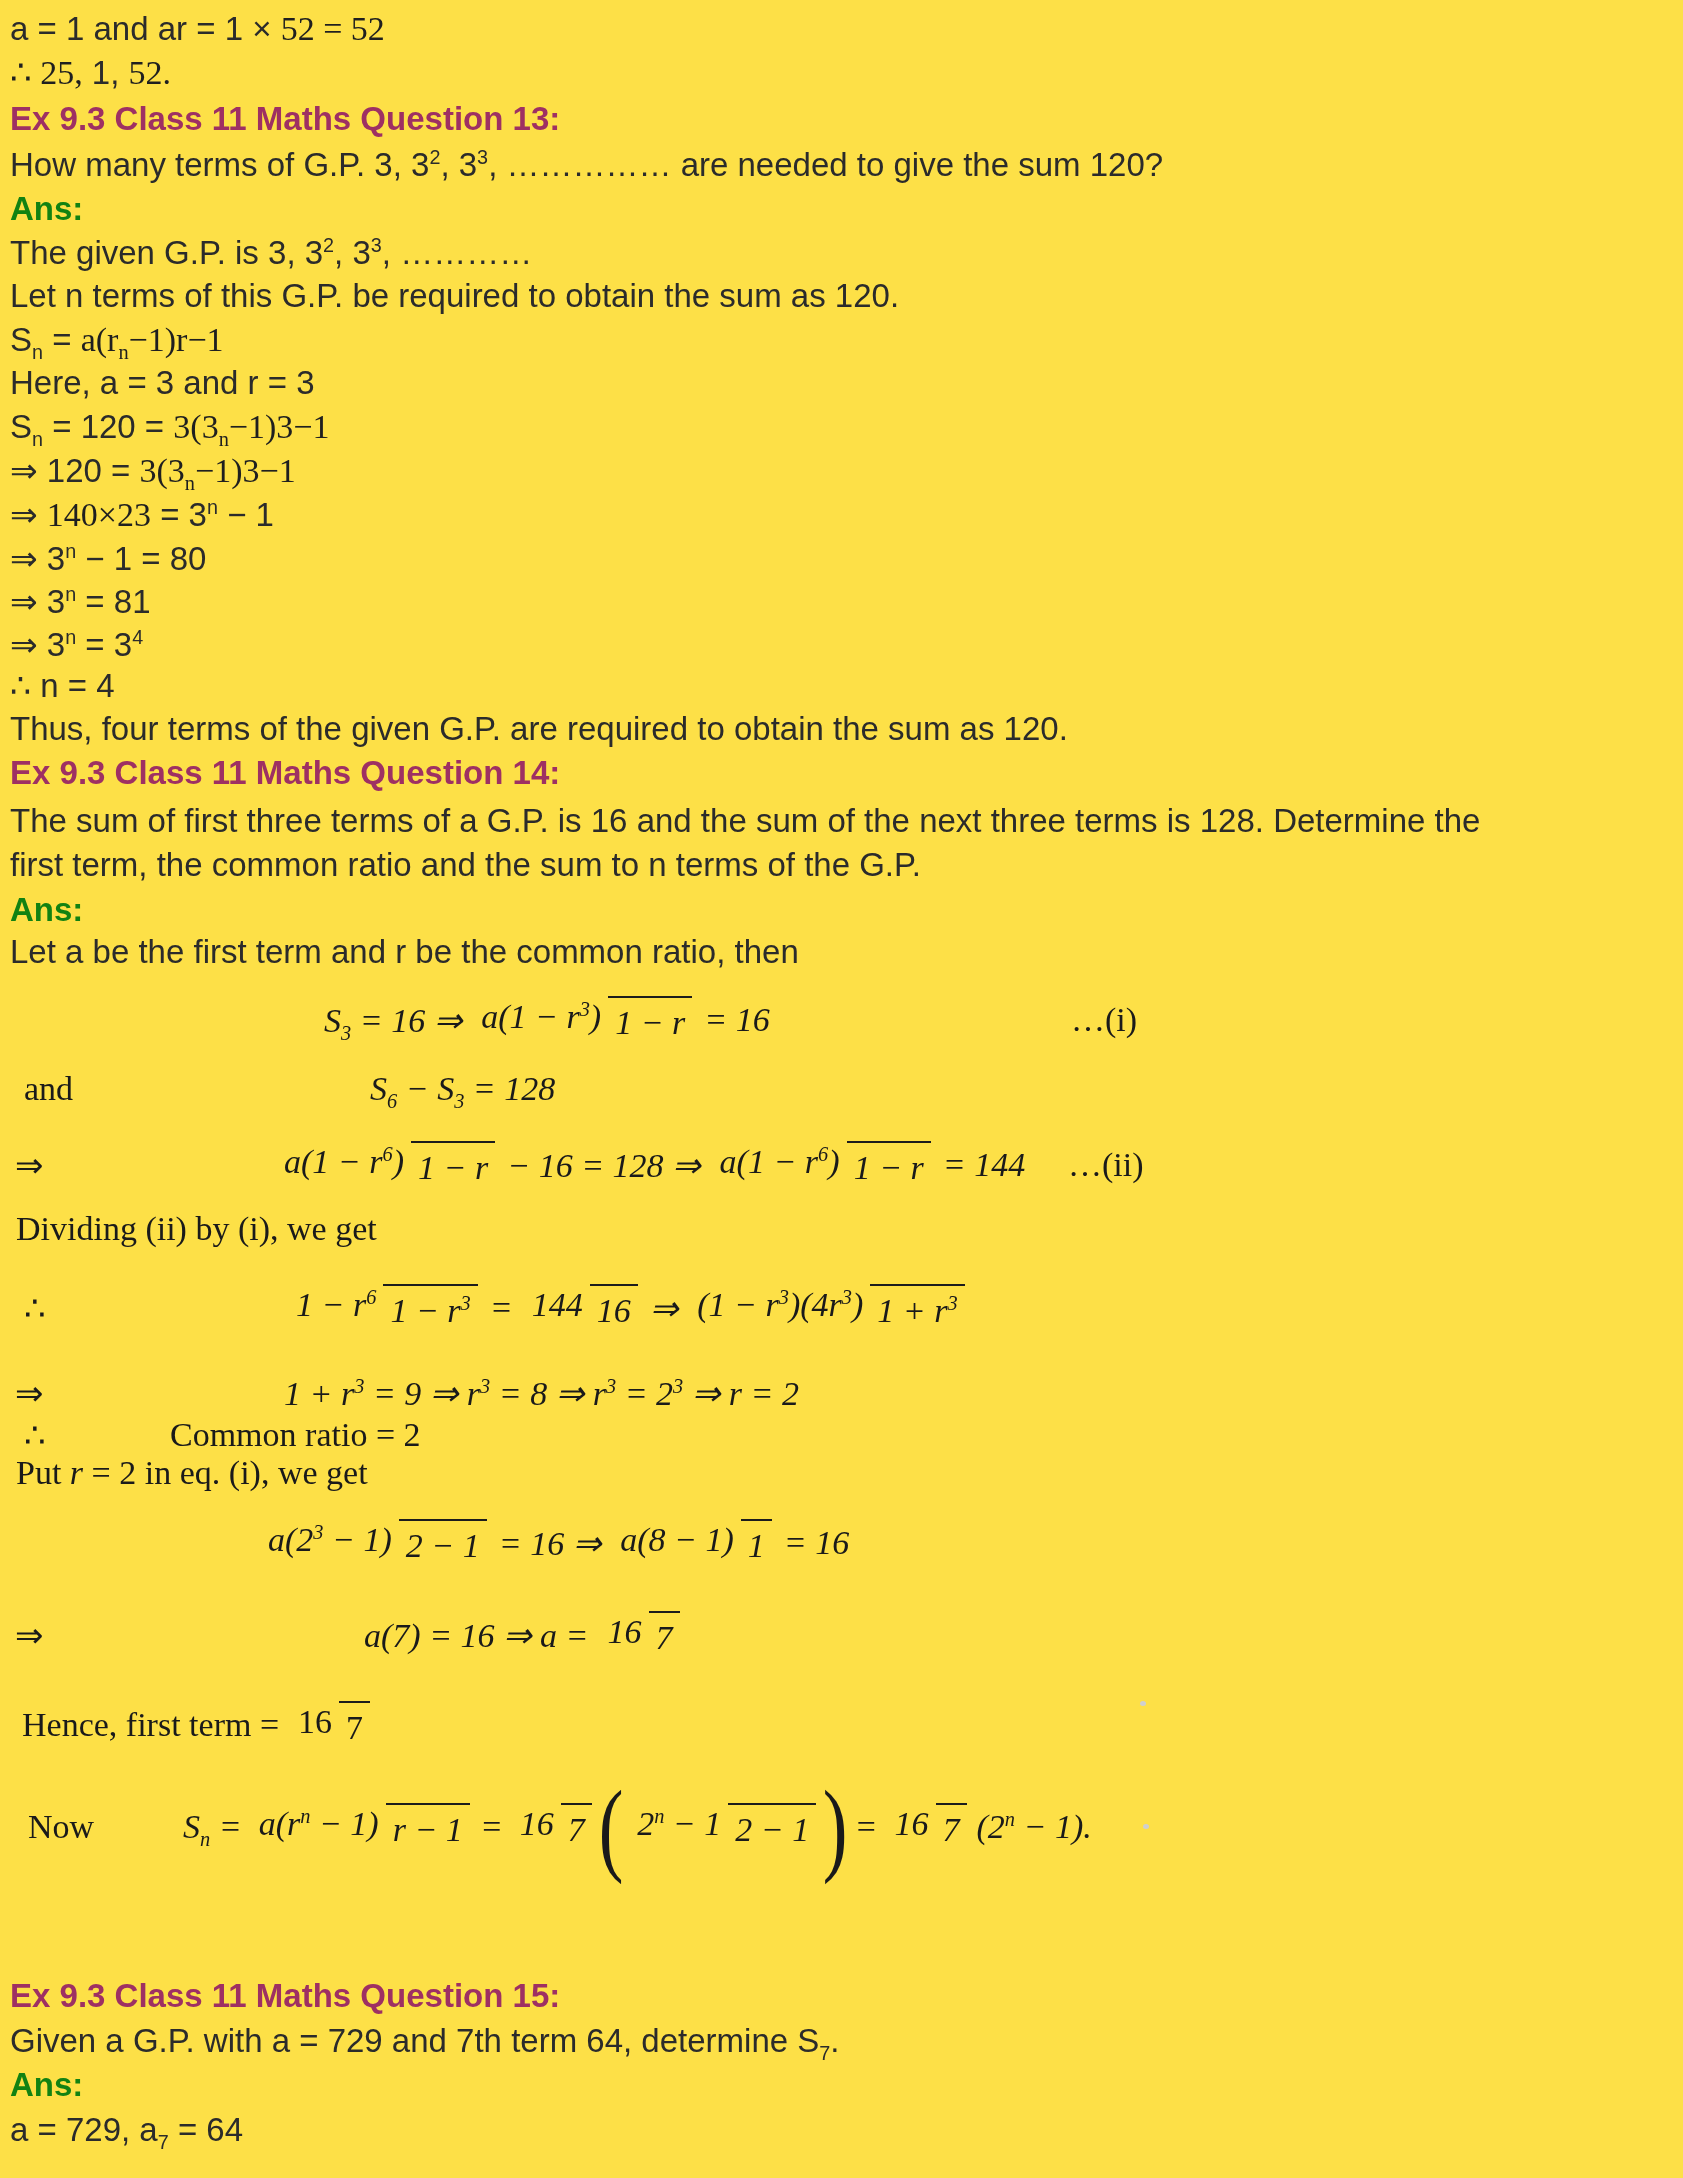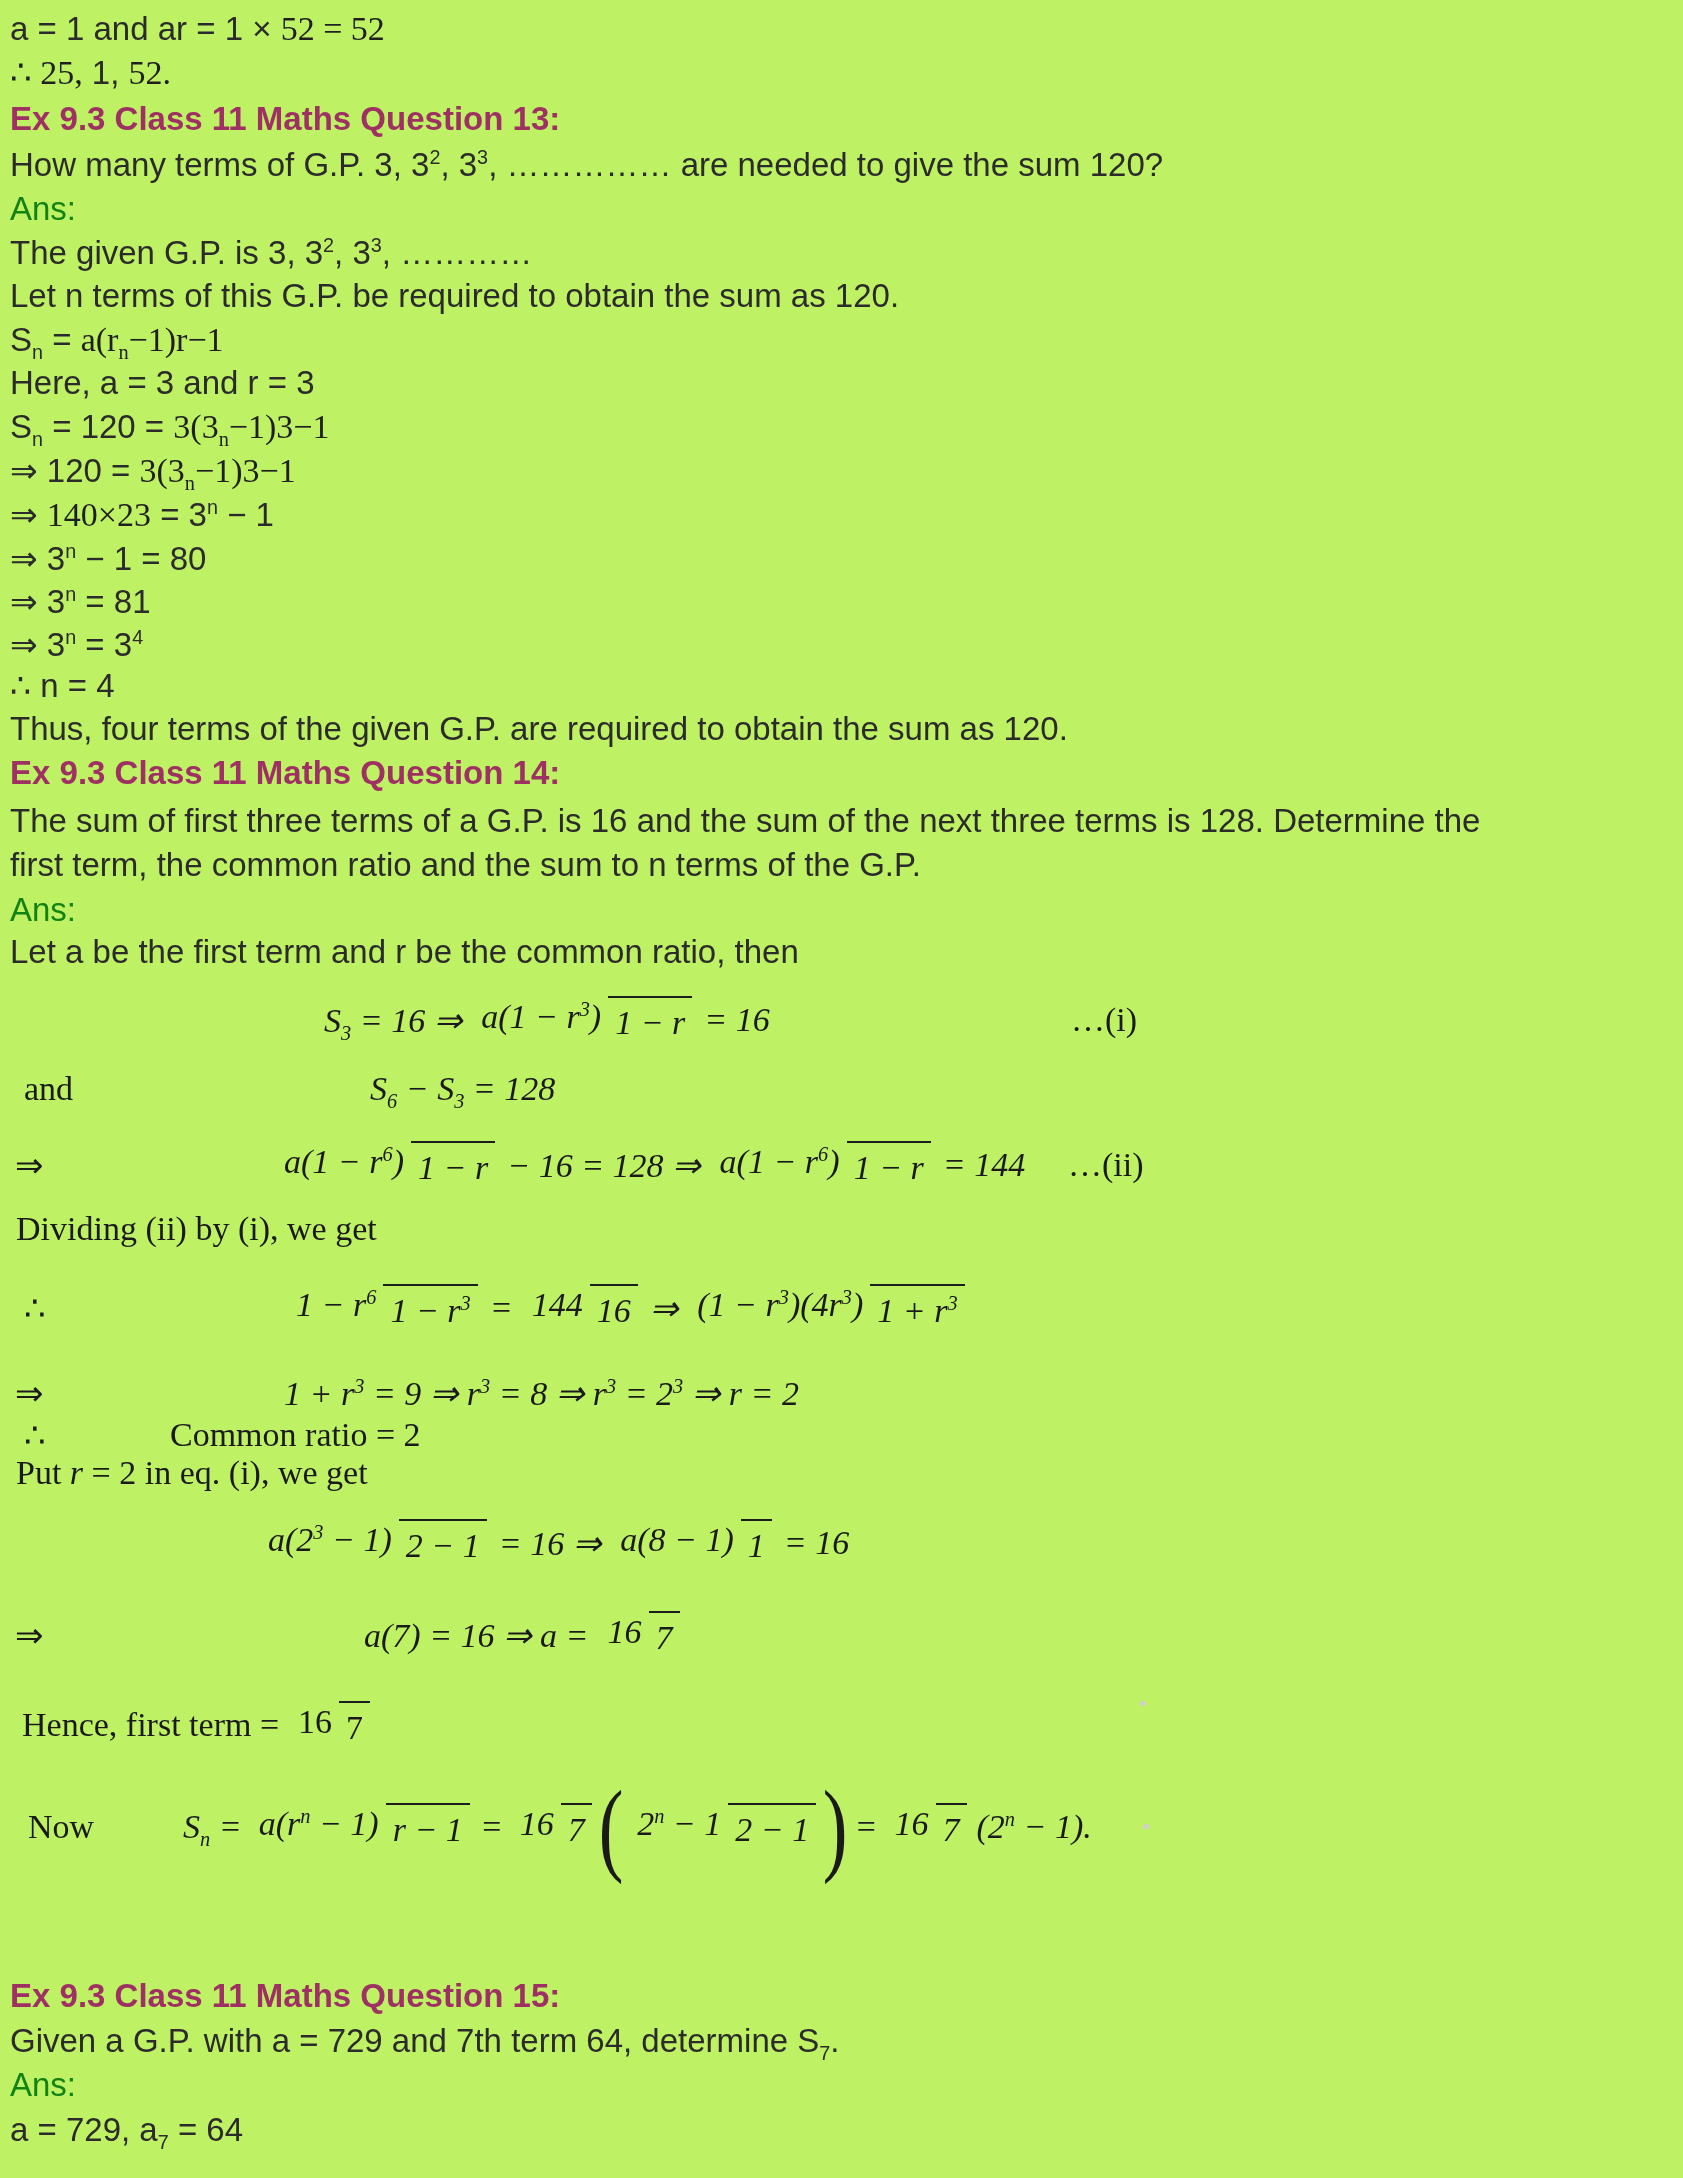--- a/index.html
+++ b/index.html
@@ -1,20 +1,20 @@
 <!DOCTYPE html>
 <html><head>
 <meta charset="utf-8">
 <style>
   html,body{margin:0;padding:0;background:#ffffff;}
-  .page{position:relative;width:1683px;height:2178px;background:#bef264;overflow:hidden;
+  .page{position:relative;width:1683px;height:2178px;background:#fde047;overflow:hidden;
         font-family:"Liberation Sans",sans-serif;font-size:33px;color:#2b2b2b;}
   .row{position:absolute;left:10px;white-space:nowrap;line-height:1.25;}
   .h{font-weight:700;color:#9E3063;}
-  .ans{font-weight:400;color:#128212;}
+  .ans{font-weight:700;color:#128212;}
   .m{font-family:"Liberation Serif",serif;color:#1f1f1f;font-size:34px;}
   sup{font-size:60%;vertical-align:super;line-height:0;}
   sub{font-size:60%;vertical-align:sub;line-height:0;}
   
   .mrow{position:absolute;left:0;width:1683px;display:flex;align-items:center;
         font-family:"Liberation Serif",serif;color:#1a1a1a;font-size:34px;}
   .mbody{display:flex;align-items:center;gap:12px;white-space:nowrap;}
   .mi{font-style:italic;}
   .lbl{position:absolute;left:24px;top:50%;transform:translateY(-50%);font-style:normal;}
   .tag{position:absolute;left:1071px;top:50%;transform:translateY(-50%);font-style:normal;}

